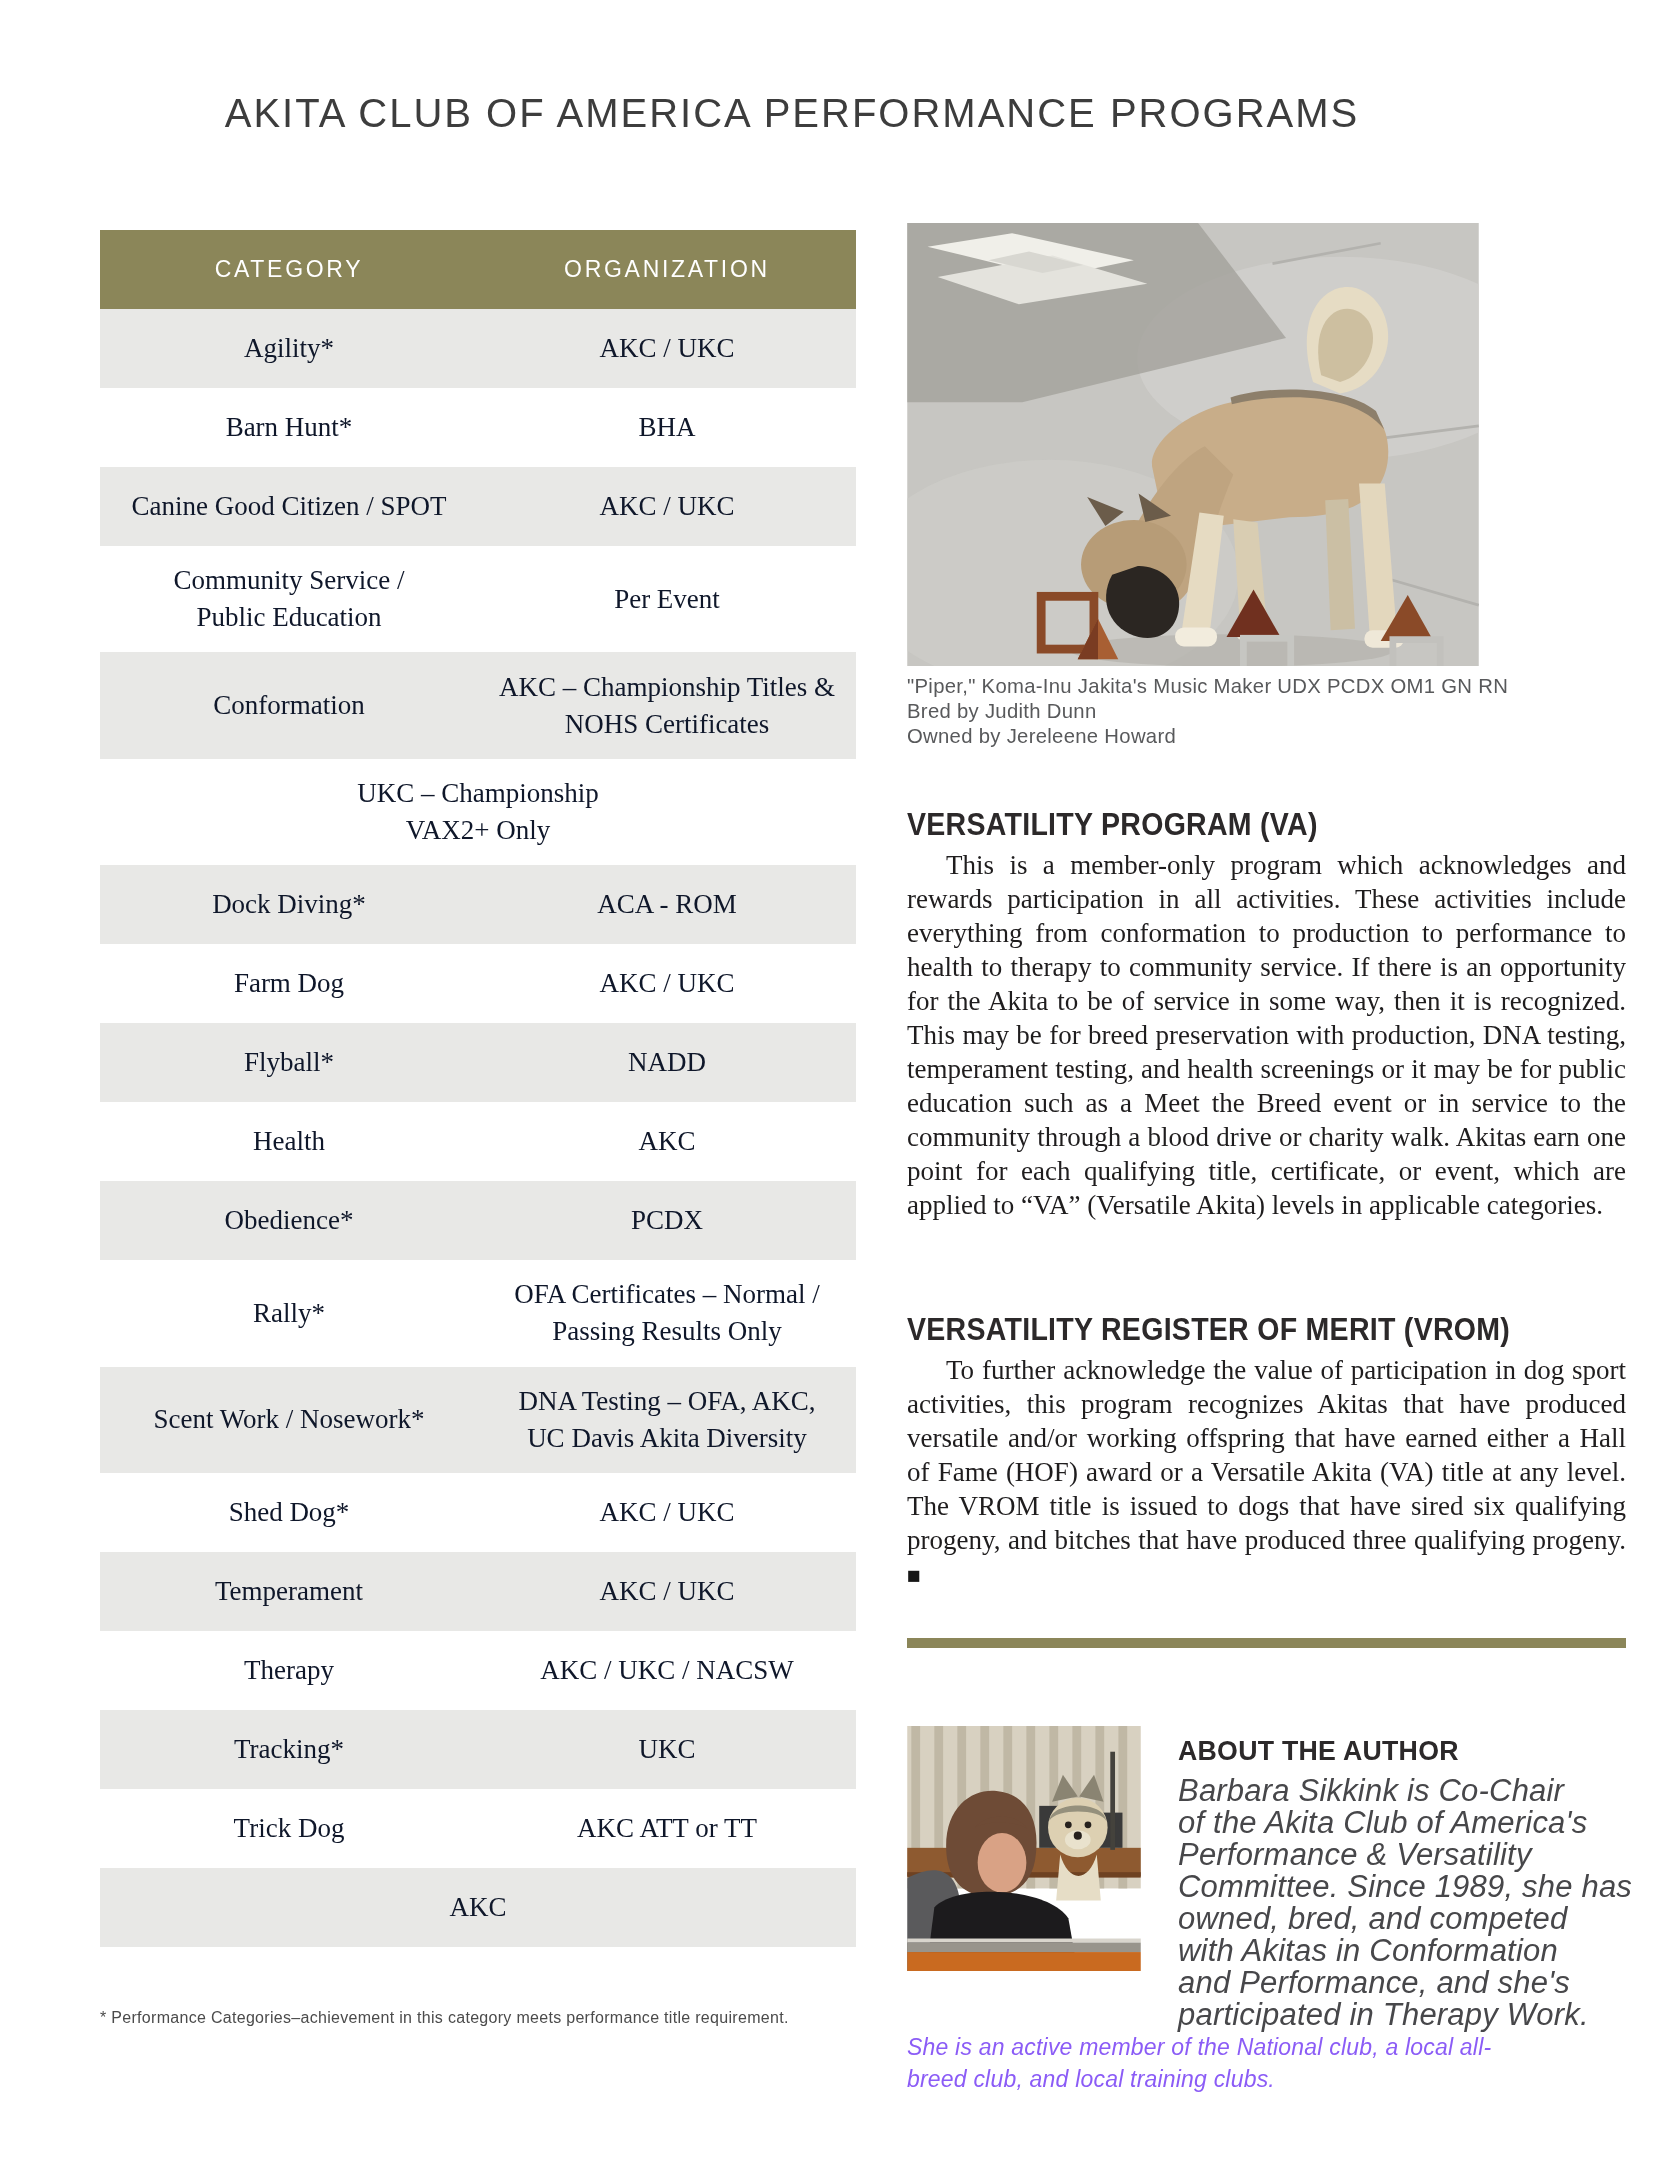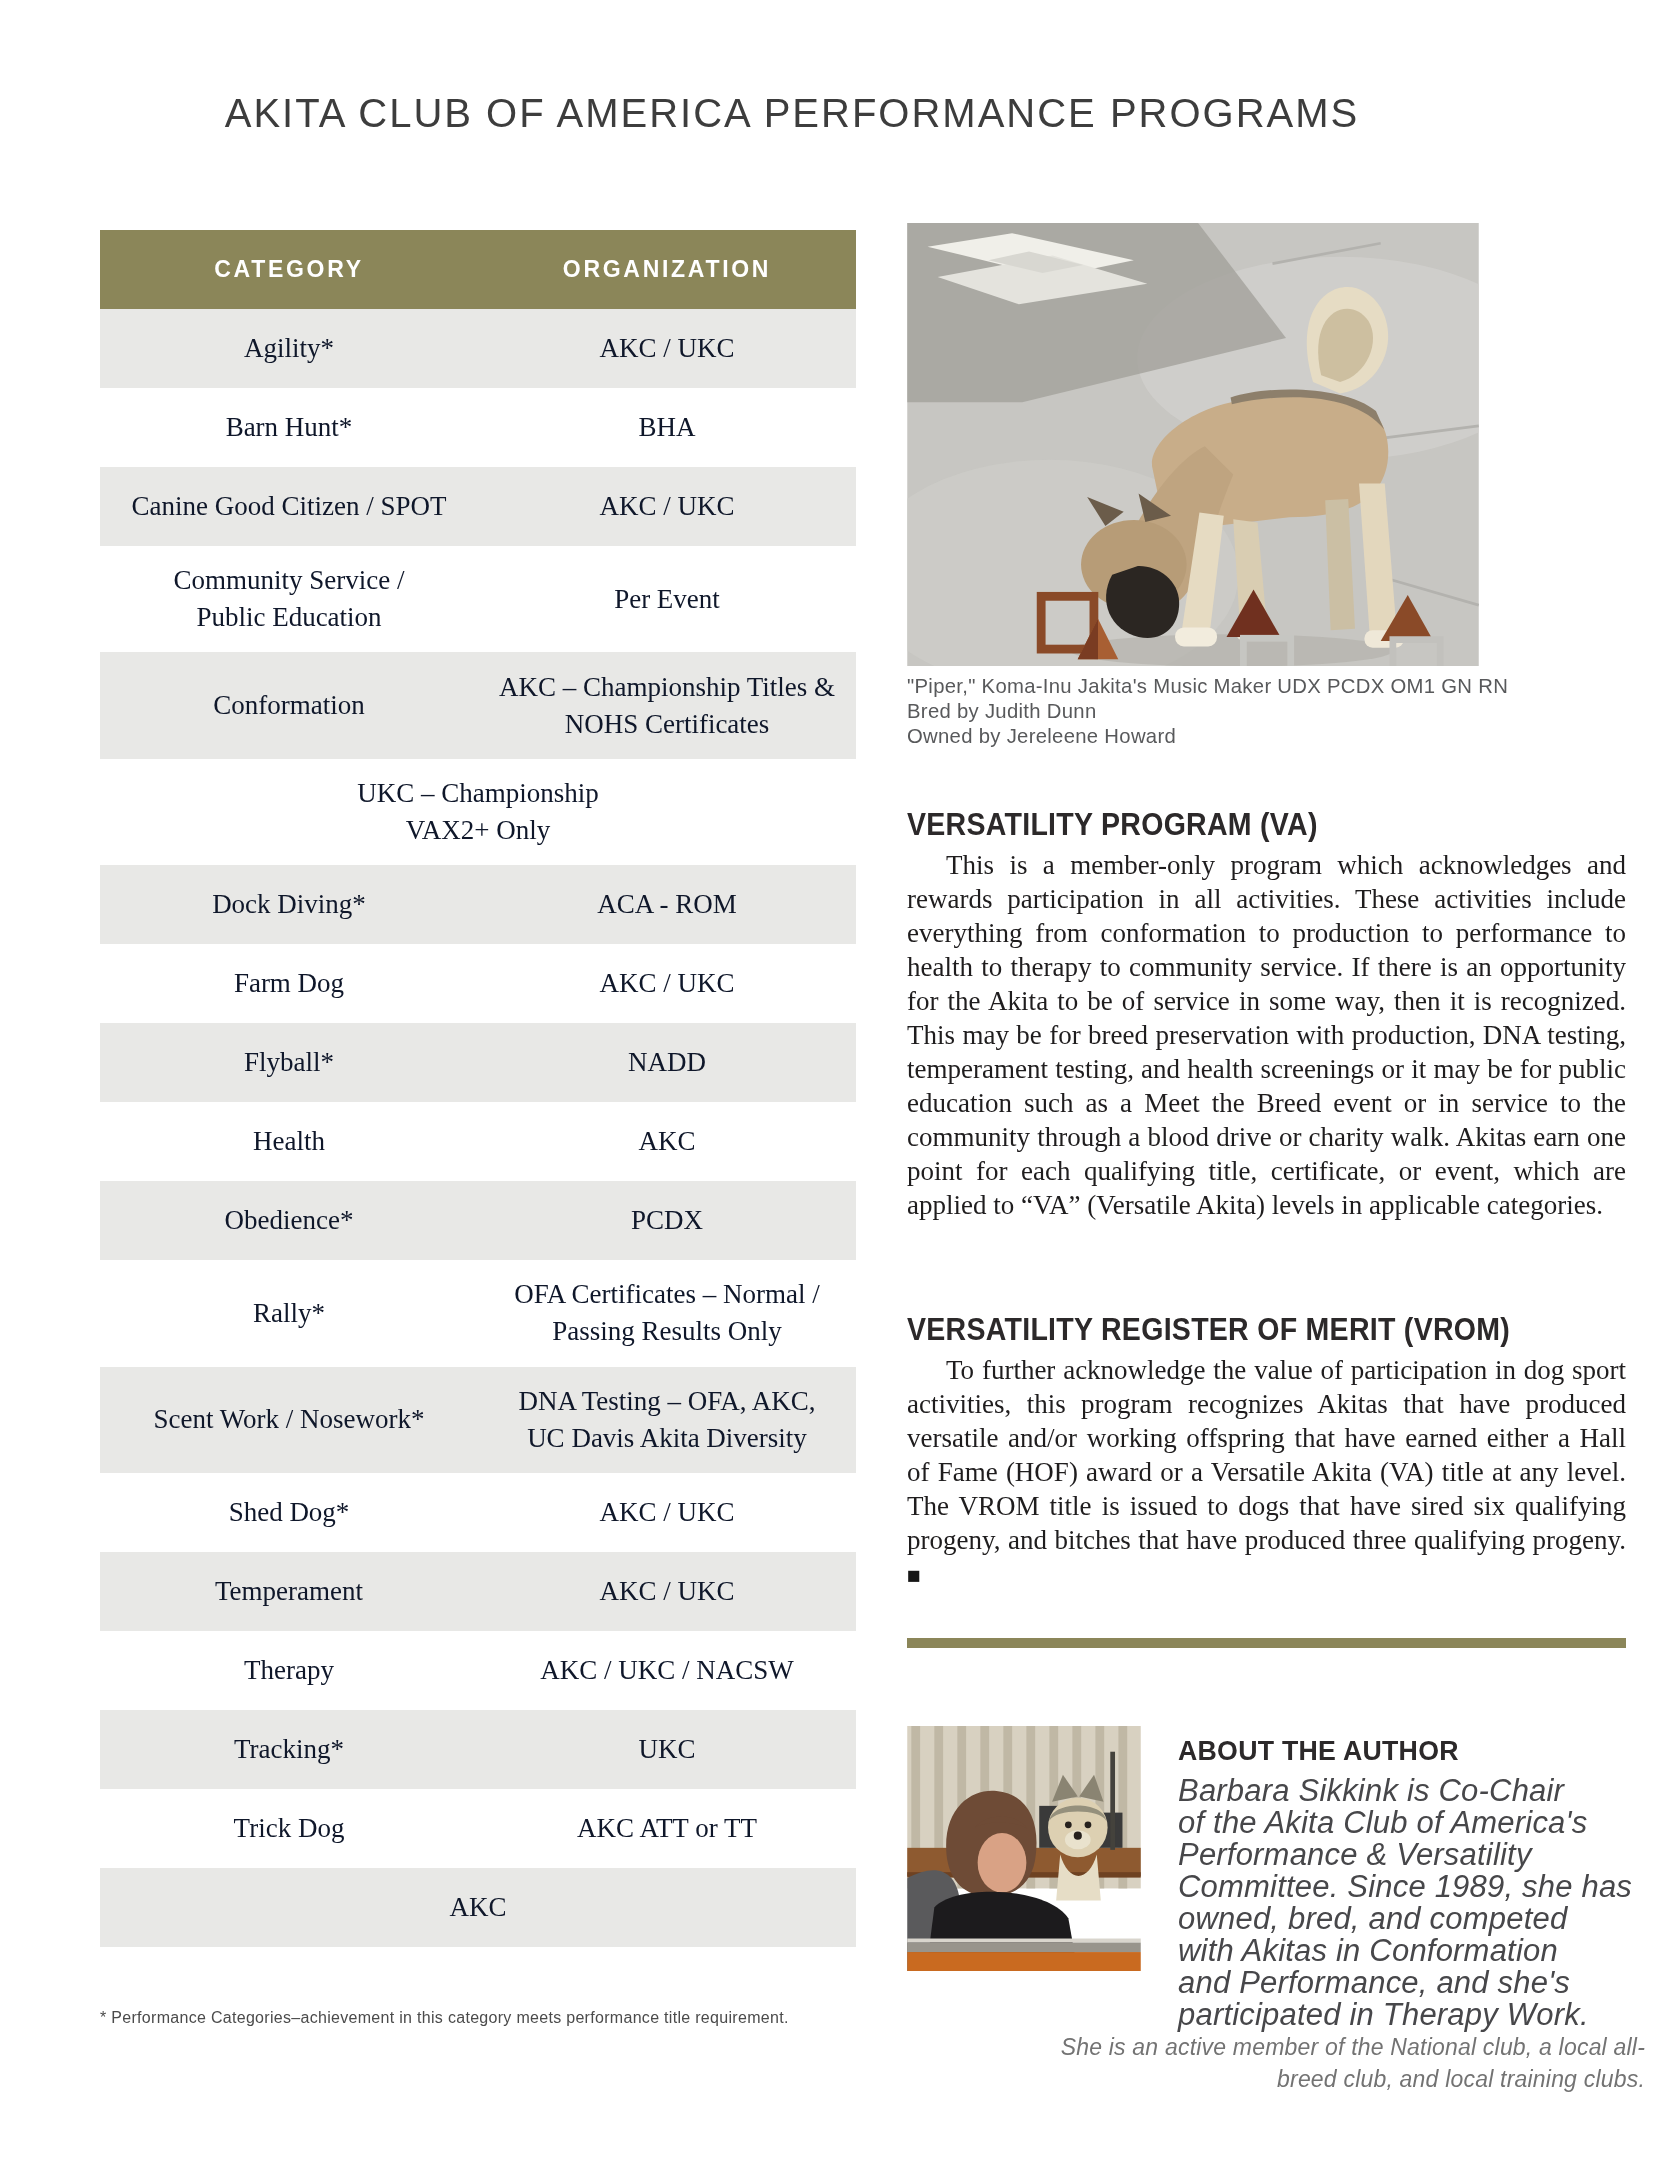--- a/index.html
+++ b/index.html
@@ -6,21 +6,21 @@
   .page{position:relative;width:1676px;height:2183px;background:#ffffff;overflow:hidden;
         font-family:"Liberation Sans",sans-serif;color:#242122;}
 
   
   .page-title{position:absolute;top:91px;left:792px;transform:translateX(-50%);
     white-space:nowrap;font-size:40px;font-weight:400;letter-spacing:2px;color:#3d3d3d;}
 
   
   .ptable{position:absolute;left:100px;top:230px;width:756px;}
   .thead{display:flex;background:#8B8659;min-height:79px;align-items:center;}
-  .thead .hcell{flex:1;text-align:center;color:#ffffff;font-weight:bold;
+  .thead .hcell{flex:1;text-align:center;color:#ffffff;font-weight:normal;
     font-size:23px;letter-spacing:2.7px;}
   .trow{display:flex;min-height:79px;align-items:center;}
   .trow.shaded{background:#E8E8E6;}
   .tcell{flex:1;text-align:center;font-family:"Liberation Serif",serif;
     font-size:27px;line-height:37px;color:#0f172a;padding:16.2px 13.5px;box-sizing:border-box;}
 
   .footnote{position:absolute;left:100px;top:2009px;width:839px;
     font-size:16px;letter-spacing:0.3px;color:#4b4b4b;}
 
   
@@ -40,21 +40,21 @@
   .endmark{font-size:23px;color:#161616;}
 
   .divider{position:absolute;left:907px;top:1638px;width:719px;height:9.5px;background:#8B8659;}
 
   .author-photo{position:absolute;left:907px;top:1726px;width:234px;height:245px;overflow:hidden;}
   .h-about{position:absolute;left:1178px;top:1734px;font-weight:bold;font-size:28.4px;
     color:#2c292a;letter-spacing:0.3px;transform:scaleX(.94);transform-origin:left center;white-space:nowrap;}
   .bio{position:absolute;left:1178px;top:1775px;width:460px;font-size:31px;line-height:32px;
     font-style:italic;color:#47474a;letter-spacing:0.2px;}
   .bio-cont{position:absolute;left:907px;top:2031px;width:738px;font-size:23px;line-height:32px;
-    font-style:italic;color:#737373;letter-spacing:0.2px;text-align:right;}
+    font-style:italic;color:#8b5cf6;letter-spacing:0.2px;}
 </style>
 </head>
 <body>
 
 <div class="page">
 
   <div class="page-title">AKITA CLUB OF AMERICA PERFORMANCE PROGRAMS</div>
 
   <div class="ptable">
     <div class="thead">

